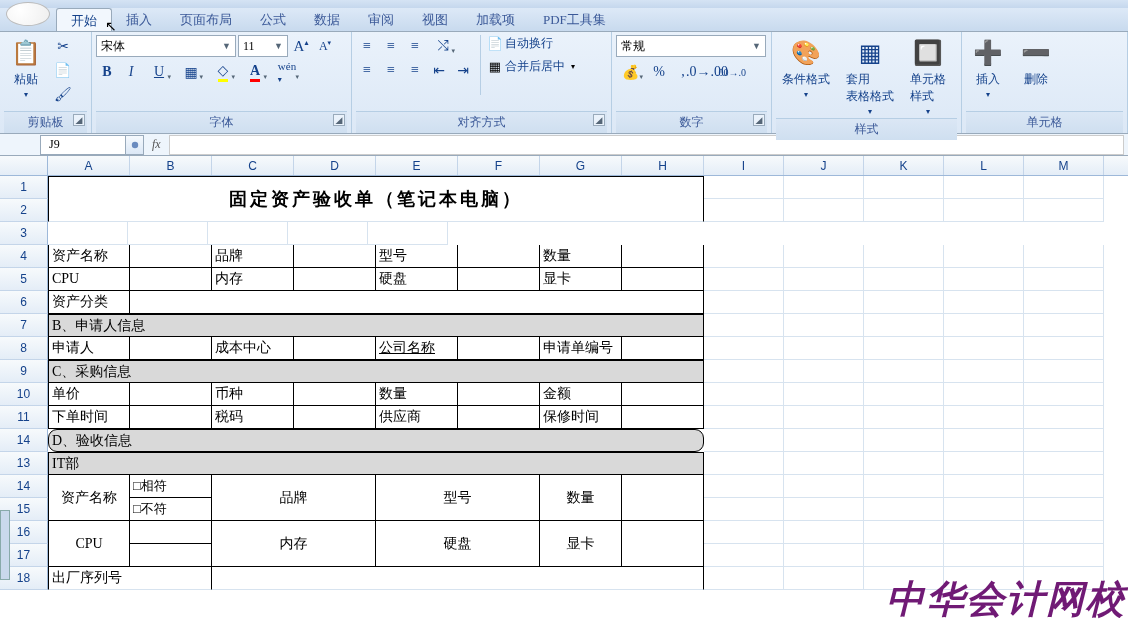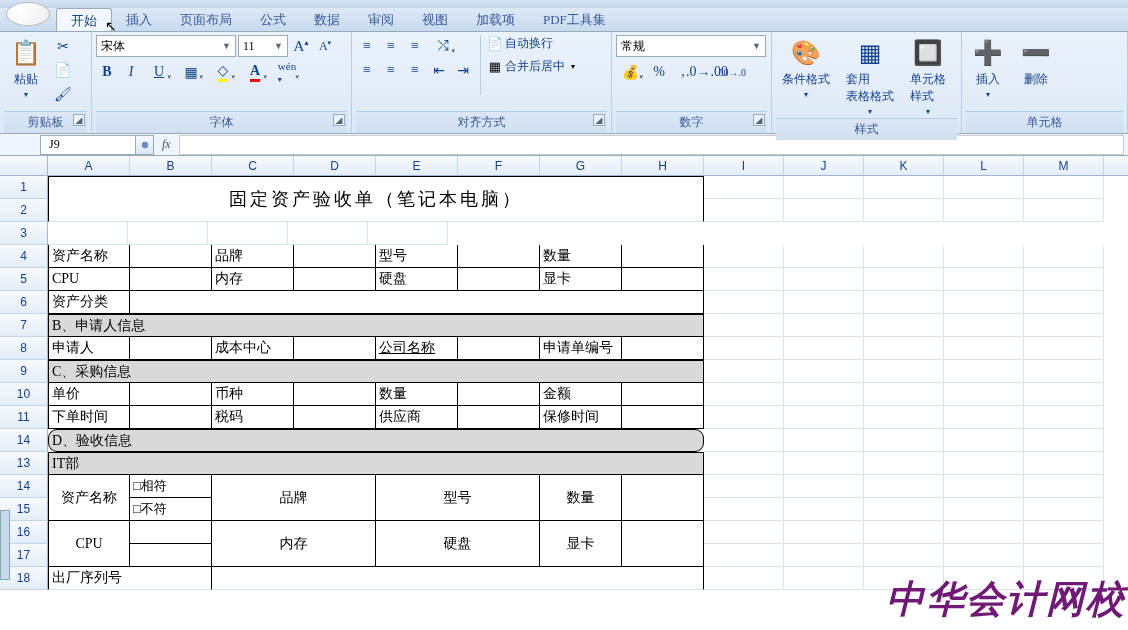--- a/index.html
+++ b/index.html
@@ -20,39 +20,39 @@
 .icon-sm{width:16px;height:16px;display:inline-flex;align-items:center;justify-content:center;font-size:13px}
 .vcol{display:flex;flex-direction:column;gap:2px}
 .hrow{display:flex;gap:2px;align-items:center}
 .combo{background:#fff;border:1px solid #9ab;height:22px;display:flex;align-items:center;padding:0 4px;font-size:12px}
 .combo-arrow{margin-left:auto;padding-left:6px;color:#567;font-size:9px}
 .tb-btn{width:22px;height:22px;border:1px solid transparent;display:flex;align-items:center;justify-content:center;font-size:14px;color:#15428b}
 .tb-split{width:30px;position:relative}
 .tb-split::after{content:"▾";position:absolute;right:2px;bottom:1px;font-size:7px;color:#567}
 .sep{width:1px;height:60px;background:#b6cee4;margin:0 2px}
 .formula-bar{display:flex;height:22px;border-bottom:1px solid #9ab;background:#eef5fc;align-items:center}
-.name-box{width:96px;background:#fff;border:1px solid #9ab;height:20px;margin-left:40px;display:flex;align-items:center;padding:0 8px;font-size:12px;font-family:Arial}
+.name-box{width:86px;background:#fff;border:1px solid #9ab;height:20px;margin-left:40px;display:flex;align-items:center;padding:0 8px;font-size:12px;font-family:Arial}
 .nb-arrow{width:18px;height:20px;background:linear-gradient(#f5f9fd,#dce8f6);border:1px solid #9ab;border-left:none;display:flex;align-items:center;justify-content:center}
 .nb-arrow svg{width:8px;height:8px}
 .fx-area{display:flex;align-items:center;gap:6px;padding:0 8px}
 .fx-btn{font-style:italic;font-size:12px;color:#555;font-family:serif}
 .fx-input{flex:1;height:20px;background:#fff;border:1px solid #ccc;margin-right:4px}
 .grid-wrap{position:relative;background:#fff}
 .corner{position:absolute;left:0;top:0;width:48px;height:20px;background:linear-gradient(#f7fafc,#e4edf7);border-right:1px solid #9db8d9;border-bottom:1px solid #9db8d9}
 .col-headers{display:flex;margin-left:48px;height:20px;background:linear-gradient(#f7fafc,#e4edf7);border-bottom:1px solid #9db8d9}
 .col-h{border-right:1px solid #c4d5e9;text-align:center;font-size:12px;color:#15428b;line-height:20px;font-family:Arial}
 .rows{display:flex;flex-direction:column}
 .row{display:flex;height:23px}
 .row-h{width:48px;background:linear-gradient(#f7fafc,#e4edf7);border-right:1px solid #9db8d9;border-bottom:1px solid #c4d5e9;text-align:center;font-size:12px;color:#15428b;line-height:23px;font-family:Arial}
 .cell{border-right:1px solid #d7e3ef;border-bottom:1px solid #d7e3ef;font-size:14px;padding:2px 3px;overflow:hidden;white-space:nowrap;display:flex;align-items:center}
 .b-r{border-right:1.5px solid #000}
 .b-l{border-left:1.5px solid #000}
 .b-t{border-top:1.5px solid #000}
 .b-b{border-bottom:1.5px solid #000}
-.title-cell{font-size:18px;font-weight:normal;justify-content:center;letter-spacing:3px}
+.title-cell{font-size:18px;font-weight:bold;justify-content:center;letter-spacing:3px}
 .sect{background:#d9d9d9}
 .checkbox-txt{font-size:13px}
 .watermark{position:absolute;right:2px;bottom:5px;font-size:38px;font-weight:bold;color:#701a75;font-family:"Microsoft YaHei",sans-serif;font-style:italic;letter-spacing:2px}
 .scroll-stub{position:absolute;left:0;top:510px;width:10px;height:70px;background:#c9d9ec;border:1px solid #8aa}
 </style>
 </head>
 <body>
 
 <div class="top-bar"></div>
 

